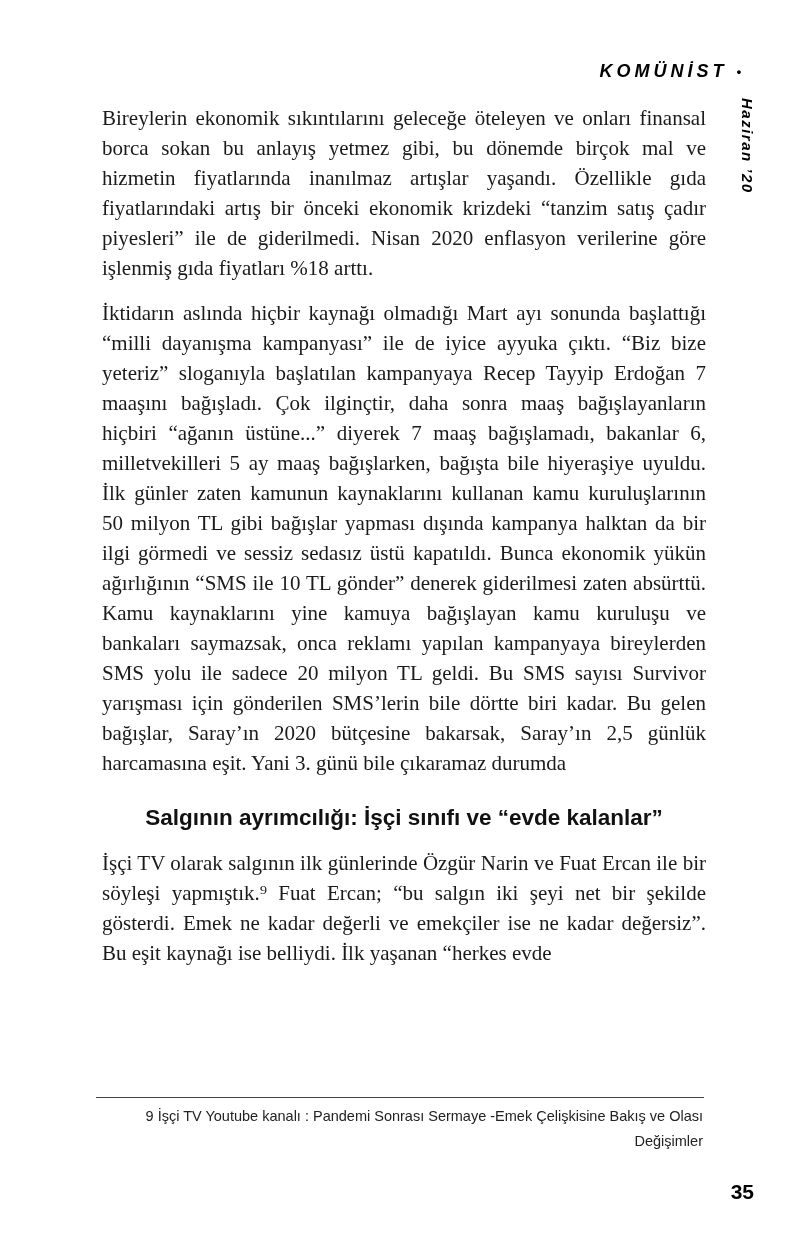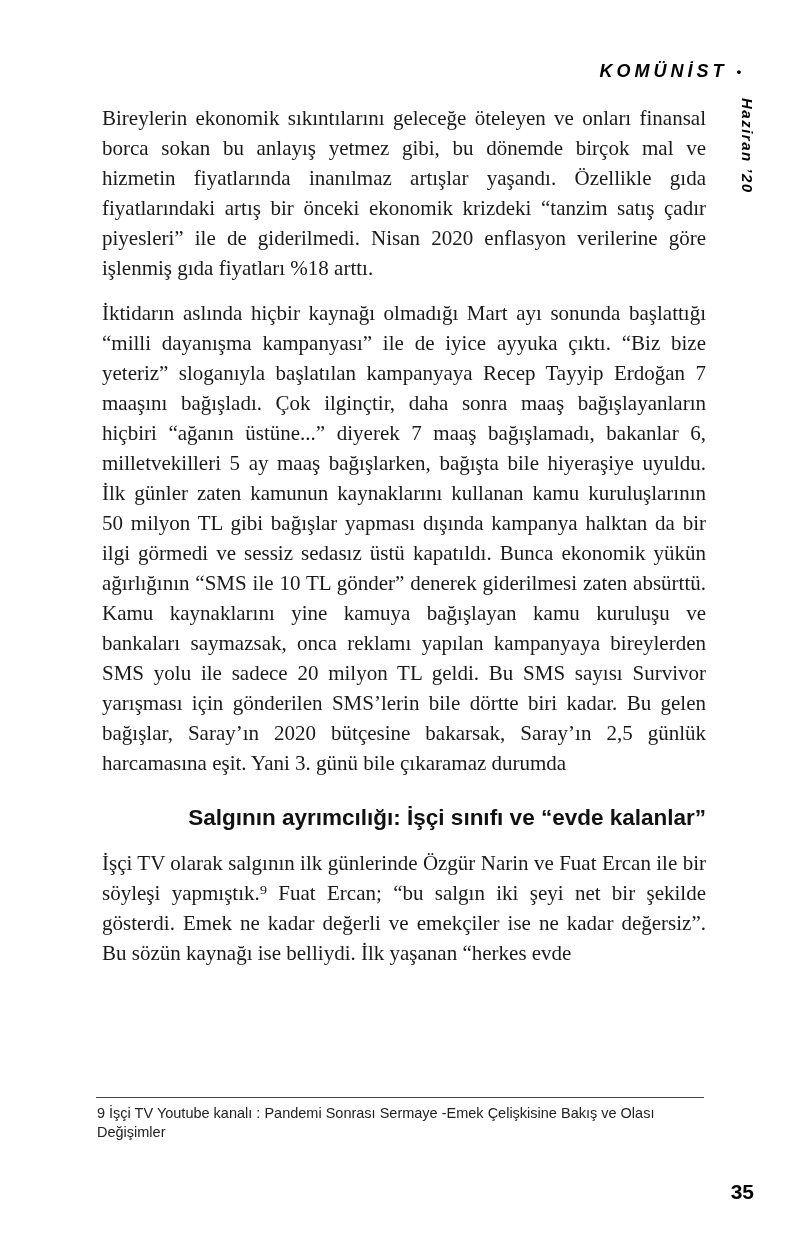--- a/index.html
+++ b/index.html
@@ -40,34 +40,34 @@
     font-size: 21px; line-height: 30px;
     text-align: justify;
     hyphens: auto;
   }
   .body-text p { margin-bottom: 13px; }
   .section-heading {
     font-family: "Liberation Sans", sans-serif;
     font-weight: bold;
     font-size: 22.5px;
     line-height: 28px;
-    text-align: right;
+    text-align: center;
     margin-top: 24px;
     margin-bottom: 14px;
     color: #111;
   }
   .footnote {
     position: absolute; left: 95px; top: 1096px;
     width: 608px;
     border-top: 1.5px solid #444;
     padding-top: 6px;
     font-family: "Liberation Sans", sans-serif;
-    font-size: 14.5px; line-height: 19px;
+    font-size: 14.5px; line-height: 25px;
     color: #222;
-    text-align: left;
+    text-align: right;
   }
   .page-number {
     position: absolute; right: 44px; top: 1152px;
     font-family: "Liberation Sans", sans-serif;
     font-weight: bold; font-size: 21px;
     color: #000;
     margin-top: 26px;
   }
 </style>
 </head>
@@ -79,20 +79,20 @@
     <span>KOMÜNİST</span>
     <span class="bullet">•</span>
   </div>
 
   <div class="issue-date">Haziran ’20</div>
 
   <div class="body-text">
     <p>Bireylerin ekonomik sıkıntılarını geleceğe öteleyen ve onları finansal borca sokan bu anlayış yetmez gibi, bu dönemde birçok mal ve hizmetin fiyatlarında inanılmaz artışlar yaşandı. Özellikle gıda fiyatlarındaki artış bir önceki ekonomik krizdeki “tanzim satış çadır piyesleri” ile de giderilmedi. Nisan 2020 enflasyon verilerine göre işlenmiş gıda fiyatları %18 arttı.</p>
     <p>İktidarın aslında hiçbir kaynağı olmadığı Mart ayı sonunda başlattığı “milli dayanışma kampanyası” ile de iyice ayyuka çıktı. “Biz bize yeteriz” sloganıyla başlatılan kampanyaya Recep Tayyip Erdoğan 7 maaşını bağışladı. Çok ilginçtir, daha sonra maaş bağışlayanların hiçbiri “ağanın üstüne...” diyerek 7 maaş bağışlamadı, bakanlar 6, milletvekilleri 5 ay maaş bağışlarken, bağışta bile hiyeraşiye uyuldu. İlk günler zaten kamunun kaynaklarını kullanan kamu kuruluşlarının 50 milyon TL gibi bağışlar yapması dışında kampanya halktan da bir ilgi görmedi ve sessiz sedasız üstü kapatıldı. Bunca ekonomik yükün ağırlığının “SMS ile 10 TL gönder” denerek giderilmesi zaten absürttü. Kamu kaynaklarını yine kamuya bağışlayan kamu kuruluşu ve bankaları saymazsak, onca reklamı yapılan kampanyaya bireylerden SMS yolu ile sadece 20 milyon TL geldi. Bu SMS sayısı Survivor yarışması için gönderilen SMS’lerin bile dörtte biri kadar. Bu gelen bağışlar, Saray’ın 2020 bütçesine bakarsak, Saray’ın 2,5 günlük harcamasına eşit. Yani 3. günü bile çıkaramaz durumda</p>
     <h2 class="section-heading">Salgının ayrımcılığı: İşçi sınıfı ve “evde kalanlar”</h2>
-    <p>İşçi TV olarak salgının ilk günlerinde Özgür Narin ve Fuat Ercan ile bir söyleşi yapmıştık.⁹ Fuat Ercan; “bu salgın iki şeyi net bir şekilde gösterdi. Emek ne kadar değerli ve emekçiler ise ne kadar değersiz”. Bu sözün kaynağı ise belliydi. İlk yaşanan “herkes evde</p>
+    <p>İşçi TV olarak salgının ilk günlerinde Özgür Narin ve Fuat Ercan ile bir söyleşi yapmıştık.⁹ Fuat Ercan; “bu salgın iki şeyi net bir şekilde gösterdi. Emek ne kadar değerli ve emekçiler ise ne kadar değersiz”. Bu eşit kaynağı ise belliydi. İlk yaşanan “herkes evde</p>
   </div>
 
   <div class="footnote">9  İşçi TV Youtube kanalı : Pandemi Sonrası Sermaye -Emek Çelişkisine Bakış ve Olası Değişimler</div>
 
   <div class="page-number">35</div>
 
 </div>
 
 </body></html>

